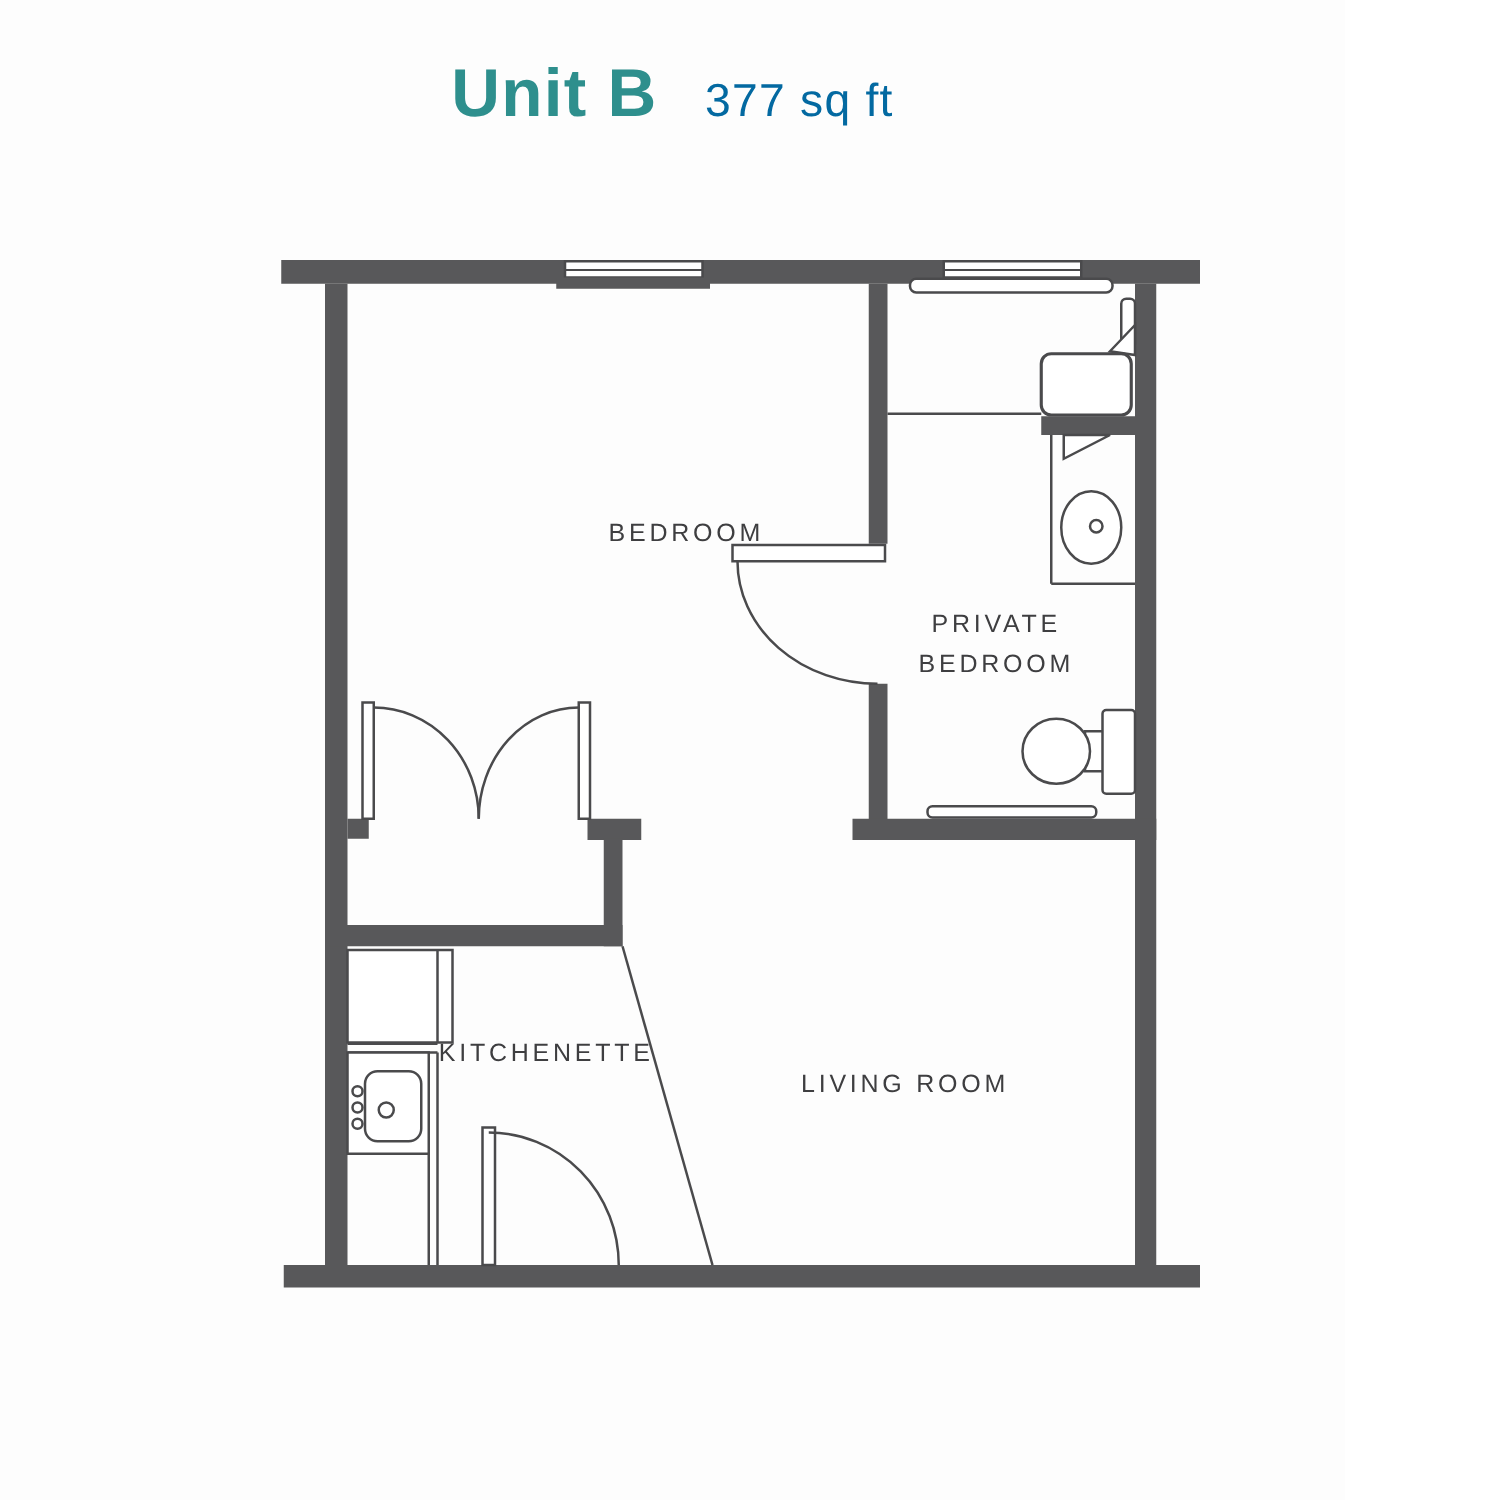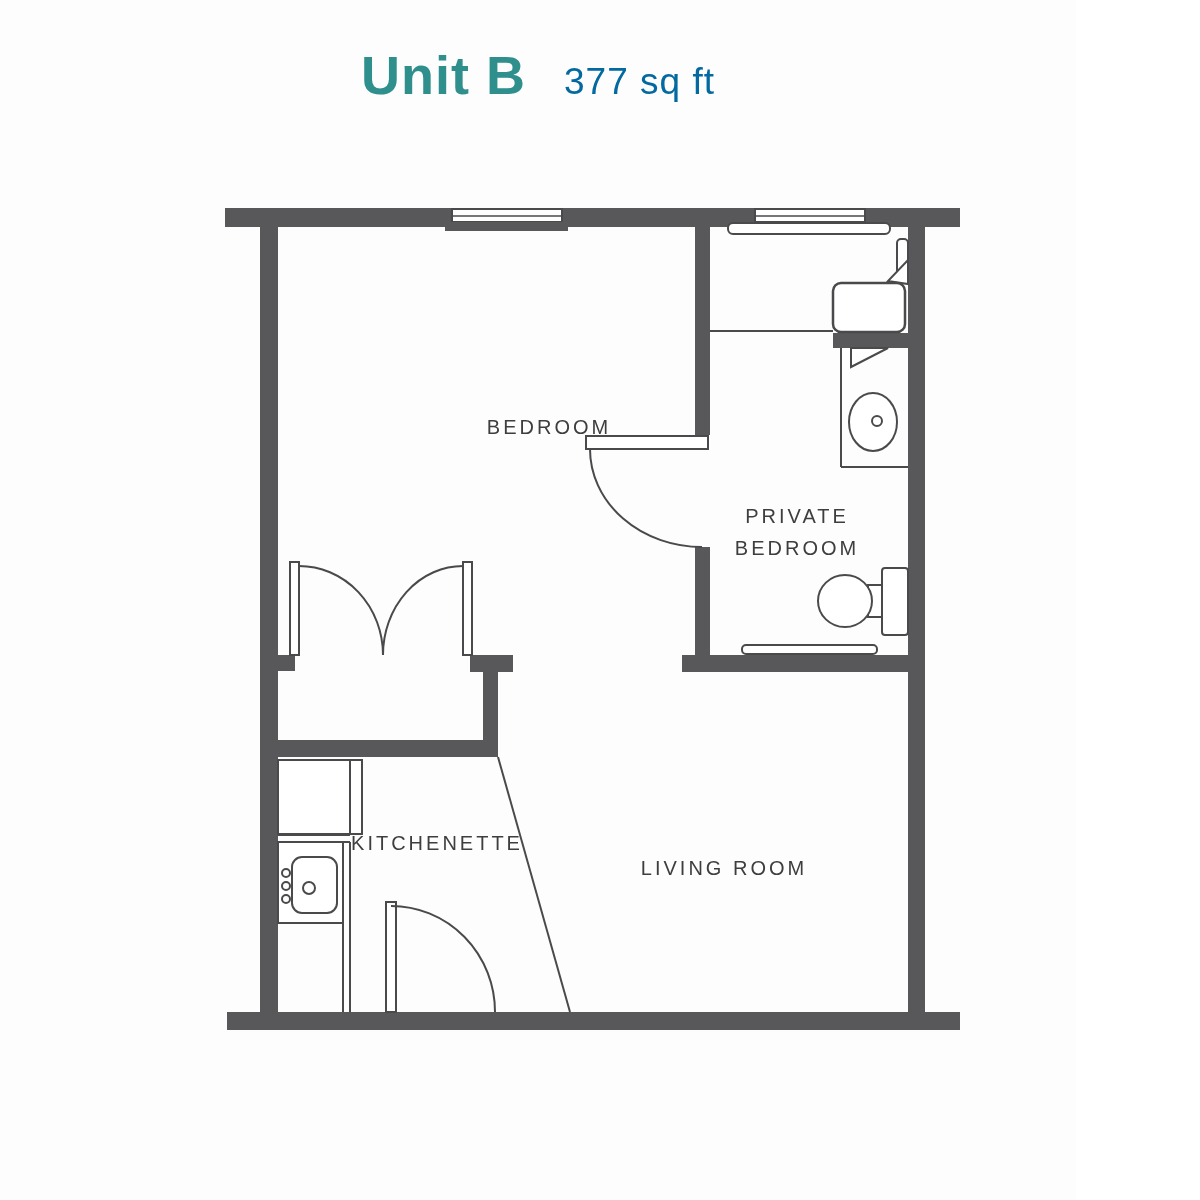--- a/index.html
+++ b/index.html
@@ -143,21 +143,21 @@
       <circle cx="877" cy="421" r="5" fill="none" stroke="#4A4A4C" stroke-width="2"></circle>
       <rect x="868" y="585" width="16" height="32" fill="#ffffff" stroke="#4A4A4C" stroke-width="2"></rect>
       <ellipse cx="845" cy="601" rx="27" ry="26" fill="#ffffff" stroke="#4A4A4C" stroke-width="2"></ellipse>
       <rect x="882" y="568" width="26" height="67" rx="3" fill="#ffffff" stroke="#4A4A4C" stroke-width="2"></rect>
       <rect x="742" y="645" width="135" height="9" rx="4" fill="#ffffff" stroke="#4A4A4C" stroke-width="2"></rect>
     </g>
   </svg>
 
   <div class="room-label" style="left:506px; top:427px;margin-left:43px;">BEDROOM</div>
 
-  <div class="room-label" style="left:797px; top:516px;margin-top:16px;">
+  <div class="room-label" style="left:797px; top:516px;">
     <span>PRIVATE</span>
     <span class="line2">BEDROOM</span>
   </div>
 
   <div class="room-label" style="left:437px; top:843px;">KITCHENETTE</div>
 
   <div class="room-label" style="left:724px; top:868px;">LIVING ROOM</div>
 
 </div>
 

